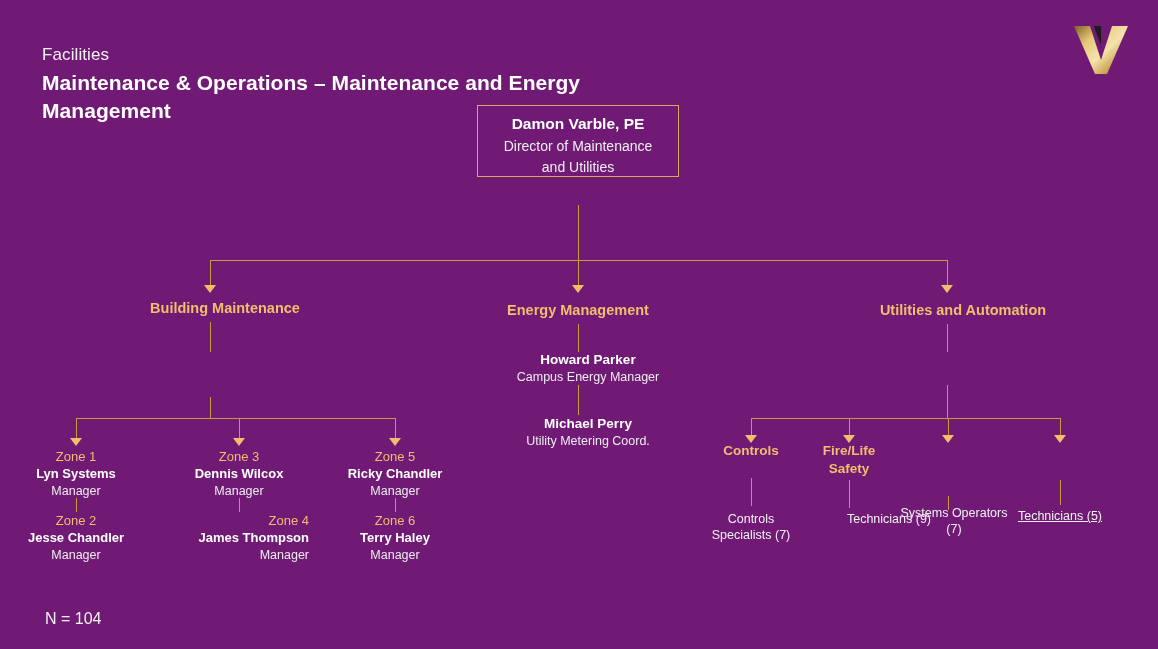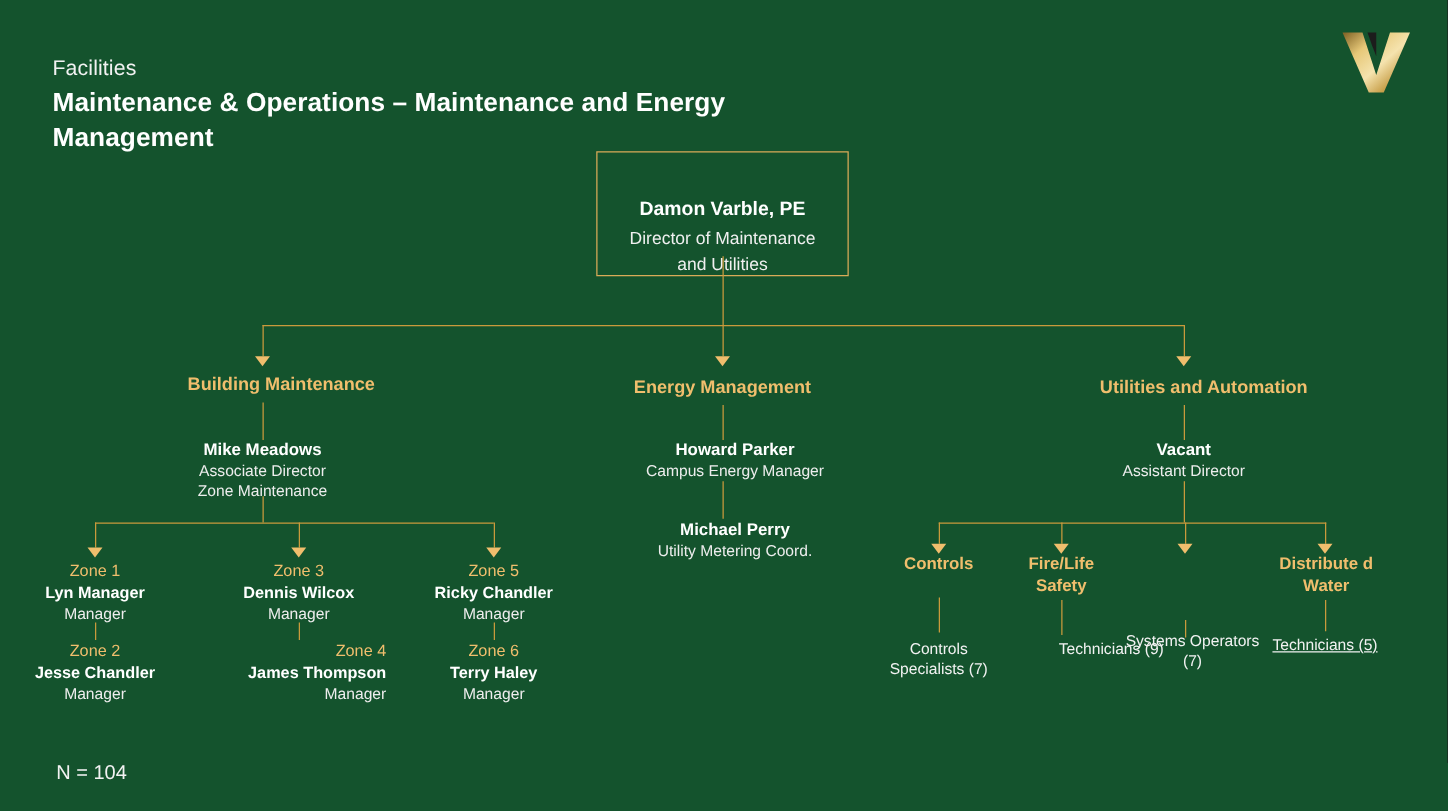--- a/index.html
+++ b/index.html
@@ -5,21 +5,21 @@
 <style>
   html, body {
     margin: 0;
     padding: 0;
     background: #1c1c1c;
   }
   #slide {
     position: relative;
     width: 1158px;
     height: 649px;
-    background: #14532d;
+    background: #701a75;
     overflow: hidden;
     font-family: "Liberation Sans", sans-serif;
     -webkit-font-smoothing: antialiased;
   }
 
   
   #eyebrow {
     position: absolute;
     left: 42px; top: 45px;
     font-size: 17px;
@@ -65,23 +65,22 @@
 
   
   .node-box {
     position: absolute;
     border: 1px solid #d9ab58;
     box-sizing: border-box;
     text-align: center;
   }
   #director-box {
     left: 477px; top: 105px;
-    width: 202px; height: 100px;
-    padding-top: 36px;
-    margin-top: 16px;
+    width: 202px; height: 72px;
+    padding-top: 8px;
   }
   #director-box .nm {
     font-size: 15.5px;
     font-weight: bold;
     color: #ffffff;
     line-height: 1.35;
   }
   #director-box .rl {
     font-size: 14px;
     color: #f0f0f0;
@@ -196,41 +195,36 @@
   <div class="vline" style="left:578px; top:260px; height:25px;"></div>
   <div class="arrow" style="left:572px; top:285px;"></div>
 
   <div class="vline" style="left:947px; top:260px; height:25px;"></div>
   <div class="arrow" style="left:941px; top:285px;"></div>
 
   <div class="unit-head" style="left:120px; top:299px; width:210px;">Building Maintenance</div>
 
   <div class="vline" style="left:210px; top:322px; height:30px;"></div>
 
-  <div class="person" style="left:110px; top:351px; width:200px;">
-    <div class="p-name">Mike Meadows</div>
-    <div class="p-role">Associate Director</div>
-    <div class="p-role">Zone Maintenance</div>
-  </div>
 
   <div class="vline" style="left:210px; top:397px; height:21px;"></div>
   <div class="hline" style="left:76px; top:418px; width:319px;"></div>
 
   <div class="vline" style="left:76px; top:418px; height:20px;"></div>
   <div class="arrow" style="left:70px; top:438px;"></div>
 
   <div class="vline" style="left:239px; top:418px; height:20px;"></div>
   <div class="arrow" style="left:233px; top:438px;"></div>
 
   <div class="vline" style="left:395px; top:418px; height:20px;"></div>
   <div class="arrow" style="left:389px; top:438px;"></div>
 
   <div class="zone" style="left:16px; top:448px; width:120px;">
     <div class="z-label">Zone 1</div>
-    <div class="z-name">Lyn Manager</div>
+    <div class="z-name">Lyn Systems</div>
     <div class="z-role">Manager</div>
   </div>
   <div class="vline" style="left:76px; top:498px; height:14px;"></div>
 
   <div class="zone" style="left:26px; top:512px; width:100px;">
     <div class="z-label">Zone 2</div>
     <div class="z-name">Jesse Chandler</div>
     <div class="z-role">Manager</div>
   </div>
 
@@ -274,24 +268,20 @@
   <div class="person" style="left:478px; top:415px; width:220px;">
     <div class="p-name">Michael Perry</div>
     <div class="p-role">Utility Metering Coord.</div>
   </div>
 
 
   <div class="unit-head" style="left:847px; top:301px; width:232px;">Utilities and Automation</div>
 
   <div class="vline" style="left:947px; top:324px; height:28px;"></div>
 
-  <div class="person" style="left:847px; top:351px; width:200px;">
-    <div class="p-name">Vacant</div>
-    <div class="p-role">Assistant Director</div>
-  </div>
 
   <div class="vline" style="left:947px; top:385px; height:33px;"></div>
   <div class="hline" style="left:751px; top:418px; width:310px;"></div>
 
   <div class="vline" style="left:751px; top:418px; height:17px;"></div>
   <div class="arrow" style="left:745px; top:435px;"></div>
 
   <div class="vline" style="left:849px; top:418px; height:17px;"></div>
   <div class="arrow" style="left:843px; top:435px;"></div>
 
@@ -305,19 +295,18 @@
   <div class="vline" style="left:751px; top:478px; height:28px;"></div>
   <div class="staffline" style="left:701px; top:511px; width:100px;">Controls Specialists (7)</div>
 
   <div class="unit-head" style="left:809px; top:442px; width:80px; font-size:13.5px;">Fire/Life Safety</div>
   <div class="vline" style="left:849px; top:480px; height:28px;"></div>
   <div class="staffline" style="left:829px; top:511px; width:120px;">Technicians (9)</div>
 
   <div class="vline" style="left:948px; top:496px; height:14px;"></div>
   <div class="staffline" style="left:898px; top:505px; width:112px;">Systems Operators (7)</div>
 
-  <div class="unit-head" style="left:1016px; top:442px; width:90px; font-size:13.5px;">Distribute d Water</div>
   <div class="vline" style="left:1060px; top:480px; height:25px;"></div>
   <div class="staffline" style="left:1000px; top:508px; width:120px;text-decoration:underline;">Technicians (5)</div>
 
   <div id="total-count">N = 104</div>
 
 </div>
 
 </body></html>

